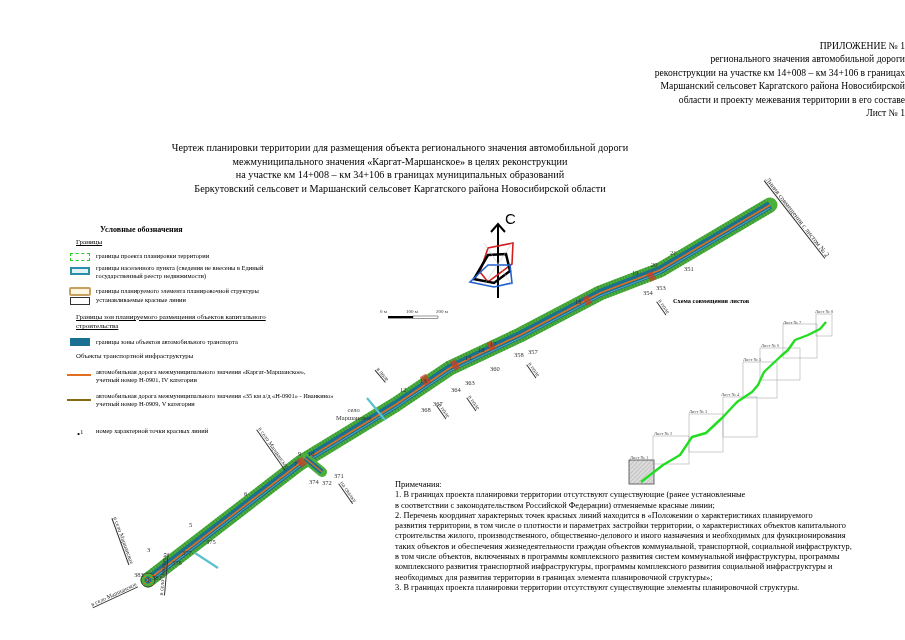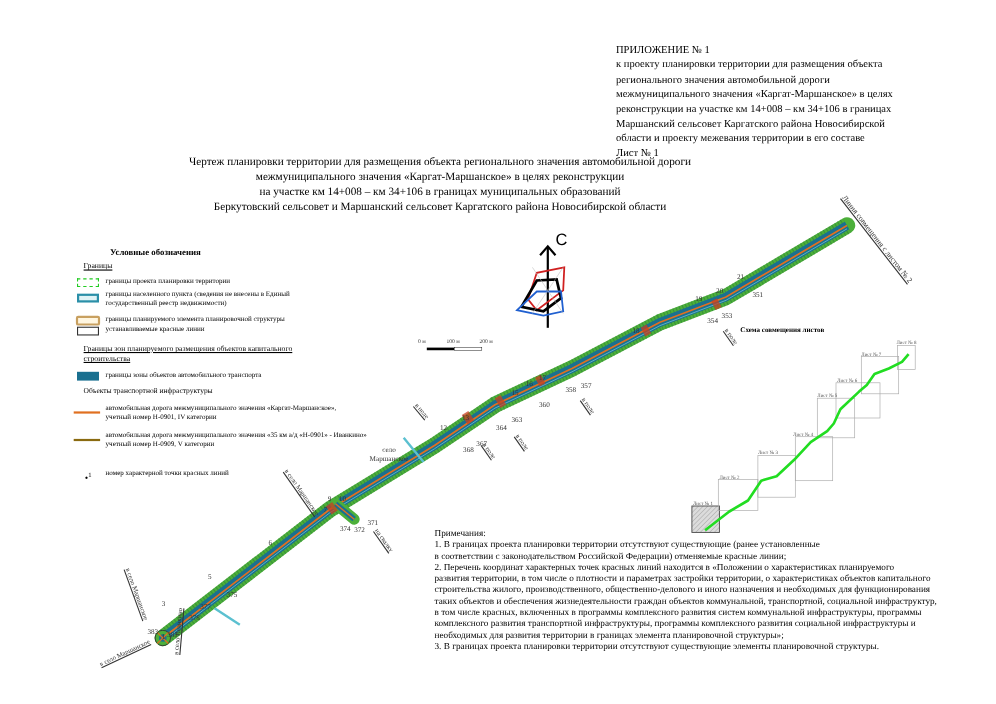--- a/index.html
+++ b/index.html
@@ -1,38 +1,36 @@
 <!DOCTYPE html>
 <html><head>
 <meta charset="utf-8">
 <style>
   html,body{margin:0;padding:0;background:#ffffff;}
   body{width:905px;height:640px;position:relative;overflow:hidden;font-family:"Liberation Serif","DejaVu Serif",serif;color:#000;}
   .abs{position:absolute;}
-  .appendix{left:560px;top:39px;width:345px;text-align:left;font-size:9.6px;line-height:13.4px;}
+  .appendix{left:560px;top:39px;width:345px;text-align:right;font-size:9.6px;line-height:13.4px;}
   .maintitle{left:120px;top:141px;width:560px;text-align:center;font-weight:normal;font-size:10.2px;line-height:13.6px;}
   .legend-title{left:100px;top:225px;font-weight:bold;font-size:8px;text-align:center;}
   .lg-h{font-size:7px;text-decoration:underline;}
   .lg-t{font-size:6.4px;line-height:8.4px;}
   .sw{position:absolute;width:20px;height:8px;}
   .notes{left:395px;top:480px;width:510px;font-size:8.4px;line-height:10.3px;}
   .notes p{margin:0;}
   .maplabel{font-size:6.5px;color:#333;white-space:nowrap;}
   .rot{transform-origin:left top;white-space:nowrap;font-size:6px;color:#333;text-decoration:underline;}
   .lst{font-size:4.5px;color:#555;}
   svg{position:absolute;left:0;top:0;}
 </style>
 </head>
 <body>
 
 <div class="abs appendix">
   <div>ПРИЛОЖЕНИЕ № 1</div>
-  <div>к проекту планировки  территории  для размещения объекта</div>
   <div>регионального значения автомобильной дороги</div>
-  <div>межмуниципального значения «Каргат-Маршанское» в целях</div>
   <div>реконструкции на участке км 14+008 – км 34+106 в границах</div>
   <div>Маршанский сельсовет Каргатского района Новосибирской</div>
   <div>области и проекту межевания территории в его составе</div>
   <div>Лист № 1</div>
 </div>
 
 <div class="abs maintitle">
   <div>Чертеж планировки территории для размещения объекта  регионального значения автомобильной дороги</div>
   <div>межмуниципального значения «Каргат-Маршанское» в целях реконструкции</div>
   <div>на участке км 14+008 – км 34+106 в границах муниципальных образований</div>
@@ -205,17 +203,17 @@
 <div class="abs lg-t" style="left:96px;top:427px;width:200px;">номер характерной точки красных линий</div>
 
 <div class="abs notes">
   <p>Примечания:</p>
   <p>1. В границах проекта планировки территории отсутствуют существующие (ранее установленные</p>
   <p>в соответствии с законодательством Российской Федерации) отменяемые красные линии;</p>
   <p>2. Перечень координат характерных точек красных линий находится в «Положении о характеристиках планируемого</p>
   <p>развития территории, в том числе о плотности и параметрах застройки территории, о характеристиках объектов капитального</p>
   <p>строительства жилого, производственного, общественно-делового и иного назначения и необходимых для функционирования</p>
   <p>таких объектов и обеспечения жизнедеятельности граждан объектов коммунальной, транспортной, социальной инфраструктур,</p>
-  <p>в том числе красных, включенных в программы комплексного развития систем коммунальной инфраструктуры, программы</p>
+  <p>в том числе объектов, включенных в программы комплексного развития систем коммунальной инфраструктуры, программы</p>
   <p>комплексного развития транспортной инфраструктуры, программы комплексного развития социальной инфраструктуры и</p>
   <p>необходимых для развития территории в границах элемента планировочной структуры»;</p>
   <p>3. В границах проекта планировки территории отсутствуют существующие элементы планировочной структуры.</p>
 </div>
 
 </body></html>

